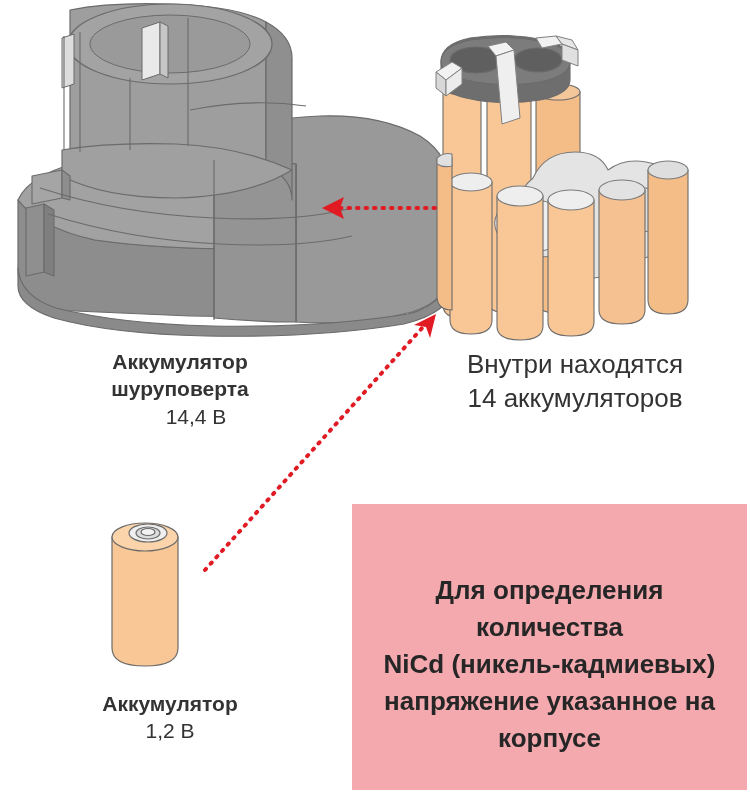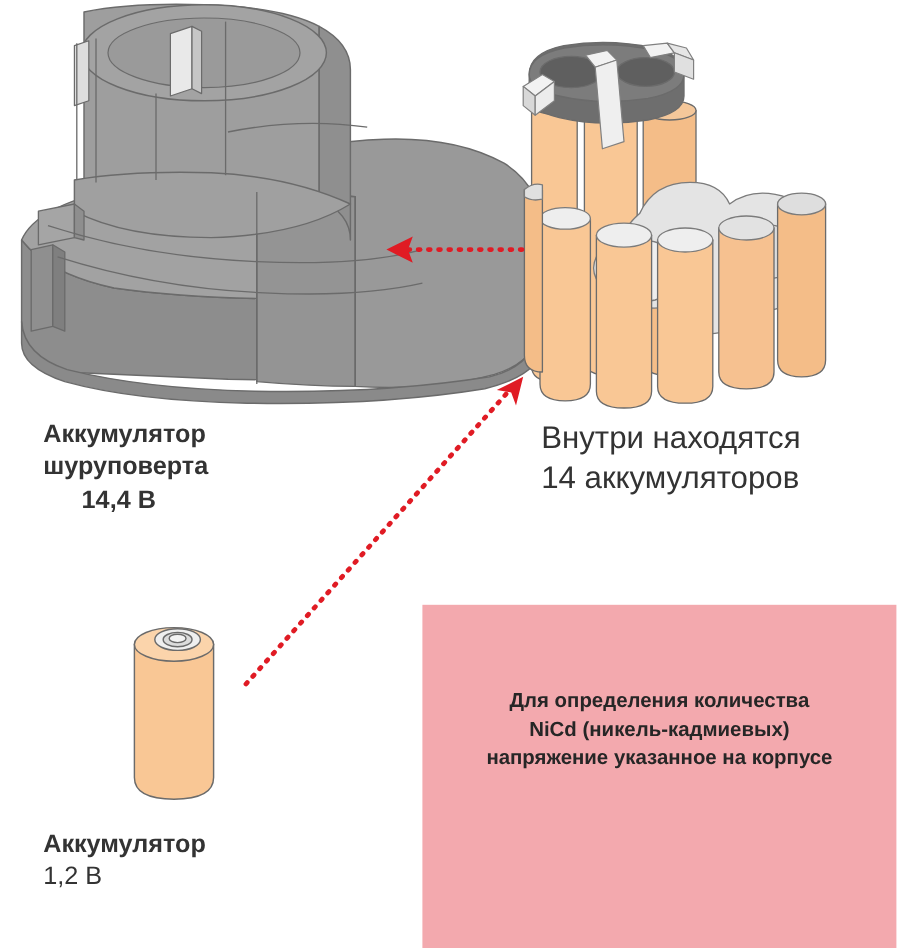--- a/index.html
+++ b/index.html
@@ -15,32 +15,31 @@
     position: relative;
     width: 750px;
     height: 793px;
     overflow: hidden;
     background: #ffffff;
   }
 
   
   .caption {
     position: absolute;
-    text-align: left;
+    text-align: center;
     line-height: 1.30;
     color: #333333;
-    margin-left: 36px;
   }
 
   #caption-drill {
     left: 0px; top: 348px; width: 360px;
     font-size: 21px;
   }
   #caption-drill .l1, #caption-drill .l2 { font-weight: bold; }
-  #caption-drill .l3 { font-weight: bold; padding-left: 32px; }
+  #caption-drill .l3 { font-weight: normal; padding-left: 32px; }
 
   #caption-pack {
     left: 415px; top: 348px; width: 320px;
     font-size: 26px; font-weight: normal;
   }
 
   #caption-cell {
     left: 0px; top: 690px; width: 340px;
     font-size: 21px;
   }
@@ -57,21 +56,21 @@
     width: 395px;
     height: 286px;
     background: #f3a9ae;
     box-sizing: border-box;
   }
   #note-text {
     position: absolute;
     left: 0; right: 0;
     top: 68px;
     text-align: center;
-    font-size: 17px;
+    font-size: 26px;
     font-weight: bold;
     line-height: 1.42;
     color: #262626;
     padding: 0 10px;
     box-sizing: border-box;
   }
 
   
   #art {
     position: absolute;

